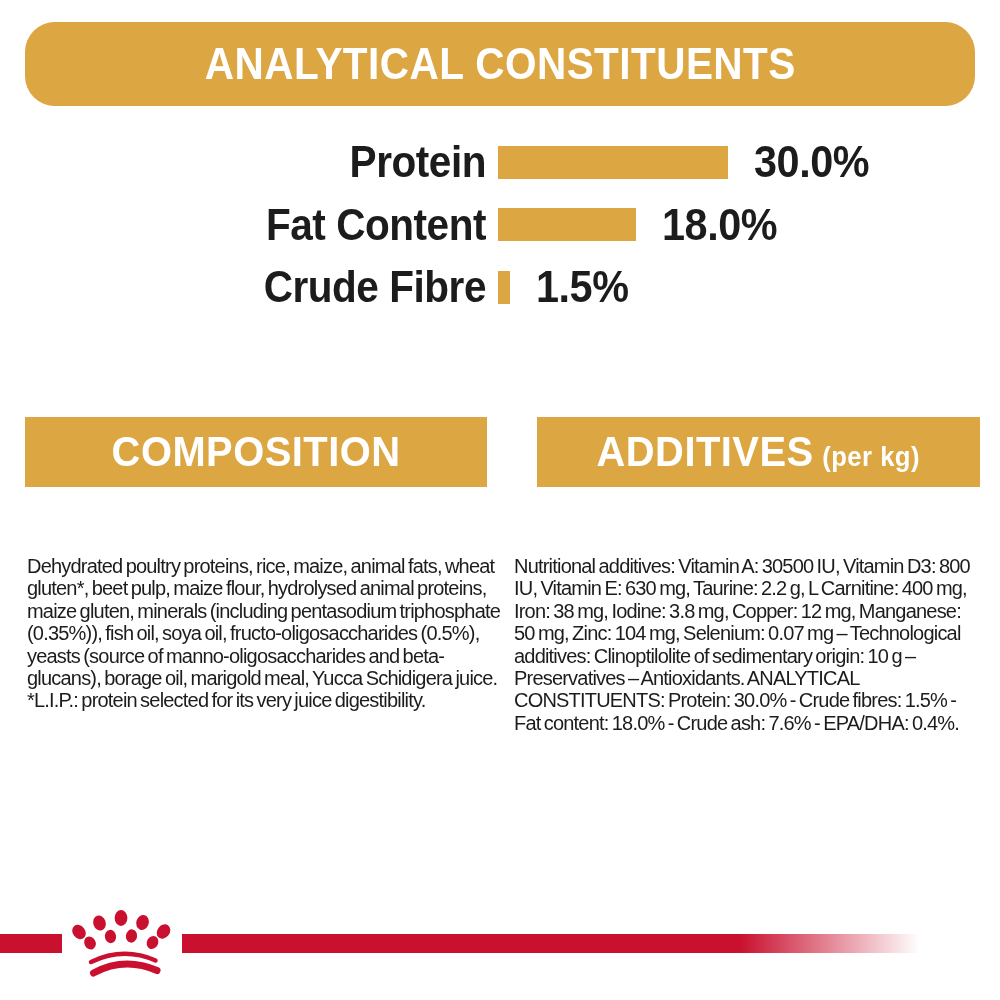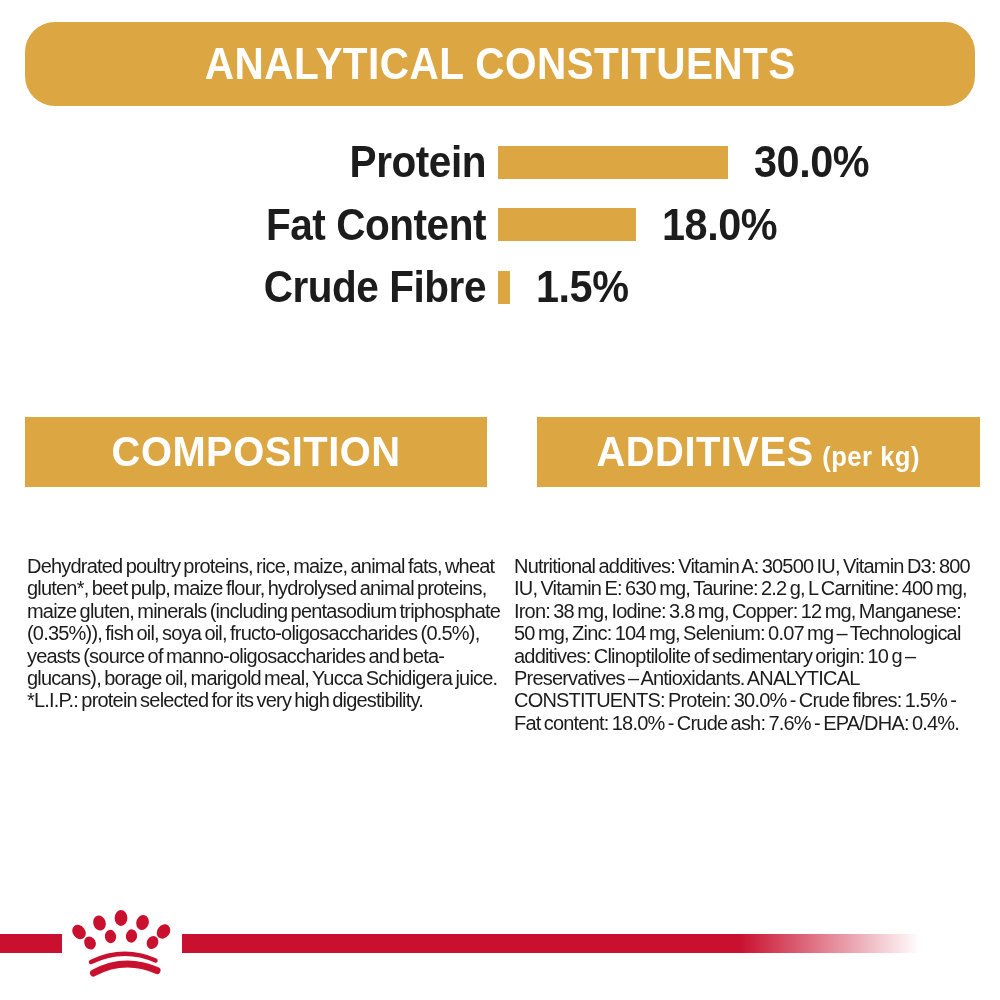--- a/index.html
+++ b/index.html
@@ -114,21 +114,21 @@
       <div class="chart-bar" style="width: 12px;"></div>
       <div class="chart-value">1.5%</div>
     </div>
   </div>
 
   <div class="section-header comp">
     <div class="header-text">COMPOSITION</div>
   </div>
   <div class="para comp">
     <div>Dehydrated poultry proteins, rice, maize, animal fats, wheat gluten*, beet pulp, maize flour, hydrolysed animal proteins, maize gluten, minerals (including pentasodium triphosphate (0.35%)), fish oil, soya oil, fructo-oligosaccharides (0.5%), yeasts (source of manno-oligosaccharides and beta-glucans), borage oil, marigold meal, Yucca Schidigera juice.</div>
-    <div>*L.I.P.: protein selected for its very high digestibility.</div>
+    <div>*L.I.P.: protein selected for its very juice digestibility.</div>
   </div>
 
   <div class="section-header add">
     <div class="header-text"><span>ADDITIVES</span><span class="header-note">(per kg)</span></div>
   </div>
   <div class="para add">
     <div>Nutritional additives: Vitamin A: 30500 IU, Vitamin D3: 800 IU, Vitamin E: 630 mg, Taurine: 2.2 g, L Carnitine: 400 mg, Iron: 38 mg, Iodine: 3.8 mg, Copper: 12 mg, Manganese: 50 mg, Zinc: 104 mg, Selenium: 0.07 mg – Technological additives: Clinoptilolite of sedimentary origin: 10 g – Preservatives – Antioxidants. ANALYTICAL CONSTITUENTS: Protein: 30.0% - Crude fibres: 1.5% - Fat content: 18.0% - Crude ash: 7.6% - EPA/DHA: 0.4%.</div>
   </div>
 
   <div class="stripe-left"></div>

